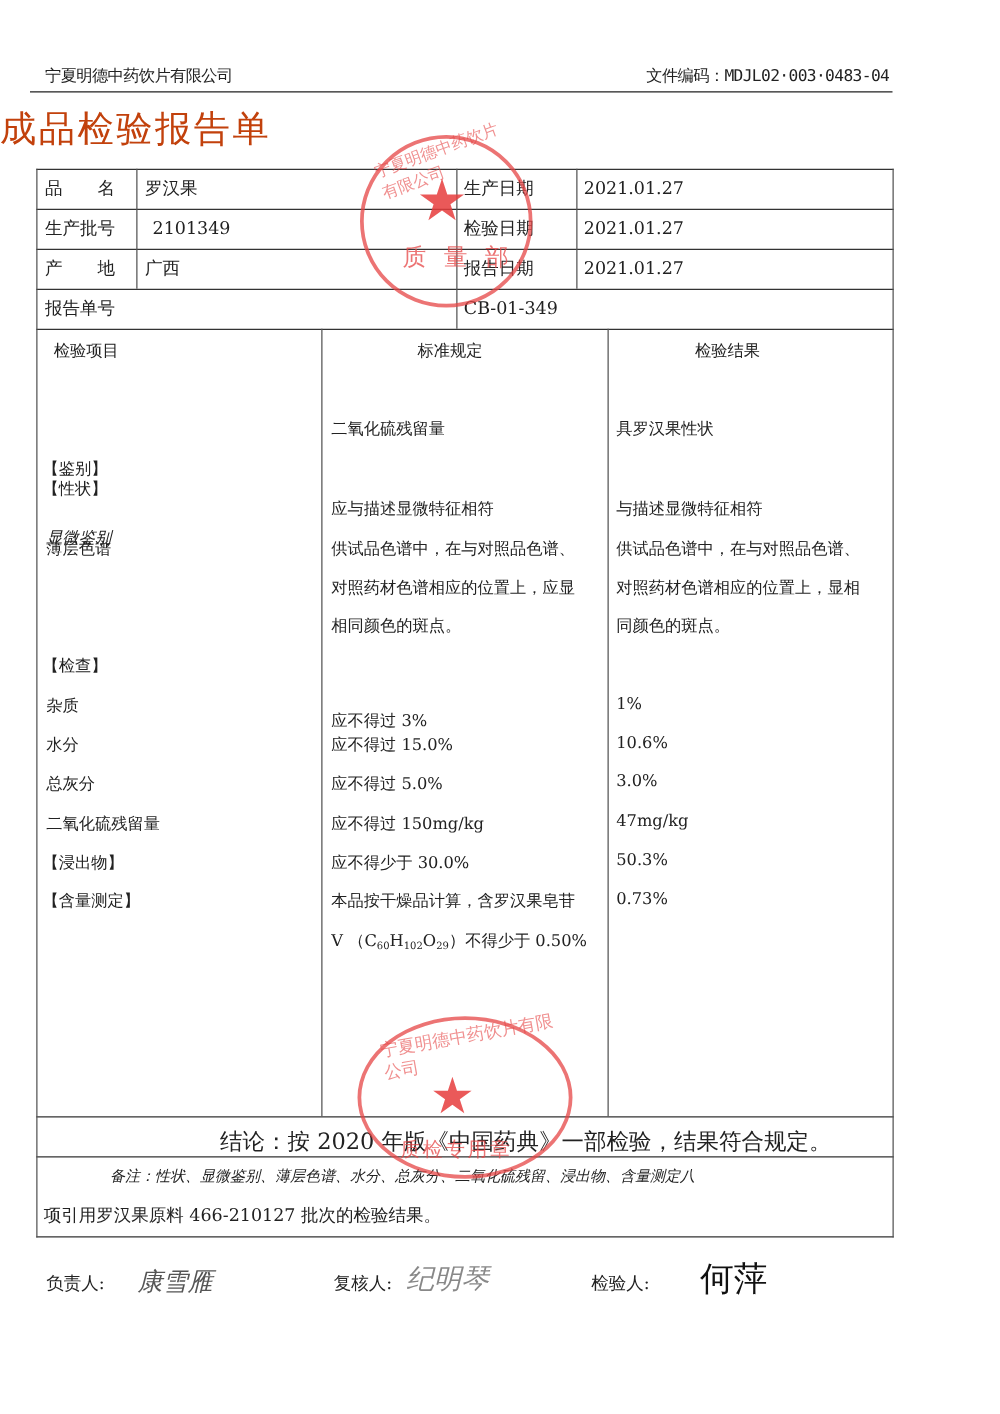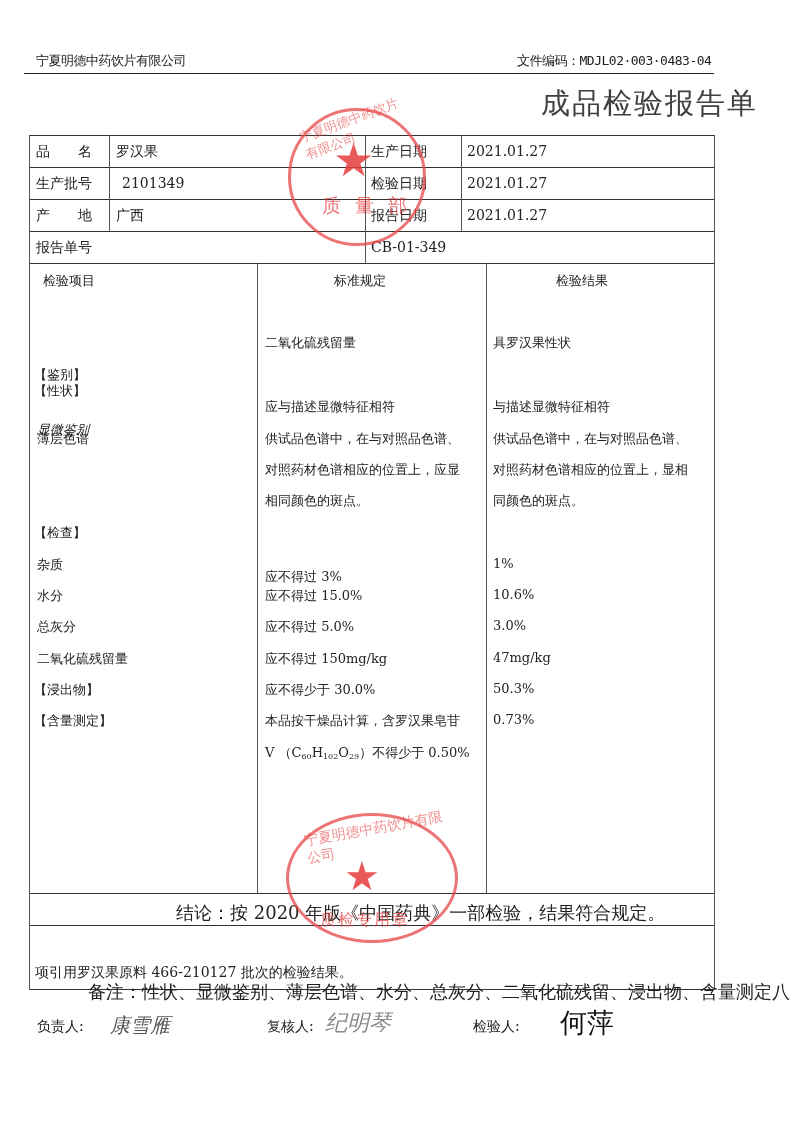--- a/index.html
+++ b/index.html
@@ -1,21 +1,21 @@
 <!DOCTYPE html>
 <html><head>
 <meta charset="utf-8">
 <style>
   html, body { margin:0; padding:0; background:#fff; }
   body { width:800px; height:1131px; position:relative; overflow:hidden;
          font-family:"DejaVu Serif","Liberation Serif",serif; color:#222; }
   .abs { position:absolute; }
   .hdr { top:52px; font-size:13px; font-family:"DejaVu Sans Mono","Liberation Mono",monospace; letter-spacing:-0.5px; }
   .hdr-line { left:24px; top:73px; width:690px; height:1px; background:#222; }
-  .title { left:0; width:758px; top:84px; text-align:right; font-size:29px; letter-spacing:2px; color:#404040; }
+  .title { left:0; width:758px; top:84px; text-align:left; font-size:29px; letter-spacing:2px; color:#c2410c; }
   .line-h { position:absolute; height:1px; background:#333; }
   .line-v { position:absolute; width:1px; background:#555; }
   .cell { position:absolute; font-size:14px; white-space:nowrap; line-height:32px; }
   .ul { text-underline-offset:3px; }
   .txt { position:absolute; font-size:13px; white-space:nowrap; }
   sub { font-size:8px; vertical-align:-2px; }
   .stamp { position:absolute; border:3px solid rgba(230,70,70,0.75); border-radius:50%; pointer-events:none; }
   .stamp-text { position:absolute; color:rgba(230,70,70,0.75); font-size:18px; pointer-events:none; }
   .star { position:absolute; color:rgba(230,60,60,0.85); pointer-events:none; }
   .sig { position:absolute; font-family:"DejaVu Serif",serif; font-style:italic; }
@@ -108,21 +108,21 @@
   <div class="txt" style="left:493px; top:492px;">同颜色的斑点。</div>
   <div class="txt" style="left:493px; top:556px;">1%</div>
   <div class="txt" style="left:493px; top:587px;">10.6%</div>
   <div class="txt" style="left:493px; top:618px;">3.0%</div>
   <div class="txt" style="left:493px; top:650px;">47mg/kg</div>
   <div class="txt" style="left:493px; top:681px;">50.3%</div>
   <div class="txt" style="left:493px; top:712px;">0.73%</div>
 </div>
 
 <div class="txt" style="left:176px; top:901px; font-size:18px;">结论：按 2020 年版《中国药典》一部检验，结果符合规定。</div>
-<div class="txt" style="left:88px; top:980px; font-size:18px;">备注：性状、显微鉴别、薄层色谱、水分、总灰分、二氧化硫残留、浸出物、含量测定八</div>
+<div class="txt" style="left:88px; top:933px; font-size:12px;font-style:italic;">备注：性状、显微鉴别、薄层色谱、水分、总灰分、二氧化硫残留、浸出物、含量测定八</div>
 <div class="txt" style="left:35px; top:964px; font-size:14px;">项引用罗汉果原料 466-210127 批次的检验结果。</div>
 
 <div class="txt" style="left:37px; top:1018px; font-size:14px;">负责人:</div>
 <div class="sig" style="left:110px; top:1012px; font-size:20px; color:#555;">康雪雁</div>
 <div class="txt" style="left:267px; top:1018px; font-size:14px;">复核人:</div>
 <div class="sig" style="left:325px; top:1008px; font-size:22px; color:#888;">纪明琴</div>
 <div class="txt" style="left:473px; top:1018px; font-size:14px;">检验人:</div>
 <div class="sig" style="left:560px; top:1005px; font-size:27px; color:#111; font-style:normal;">何萍</div>
 
 <div>

